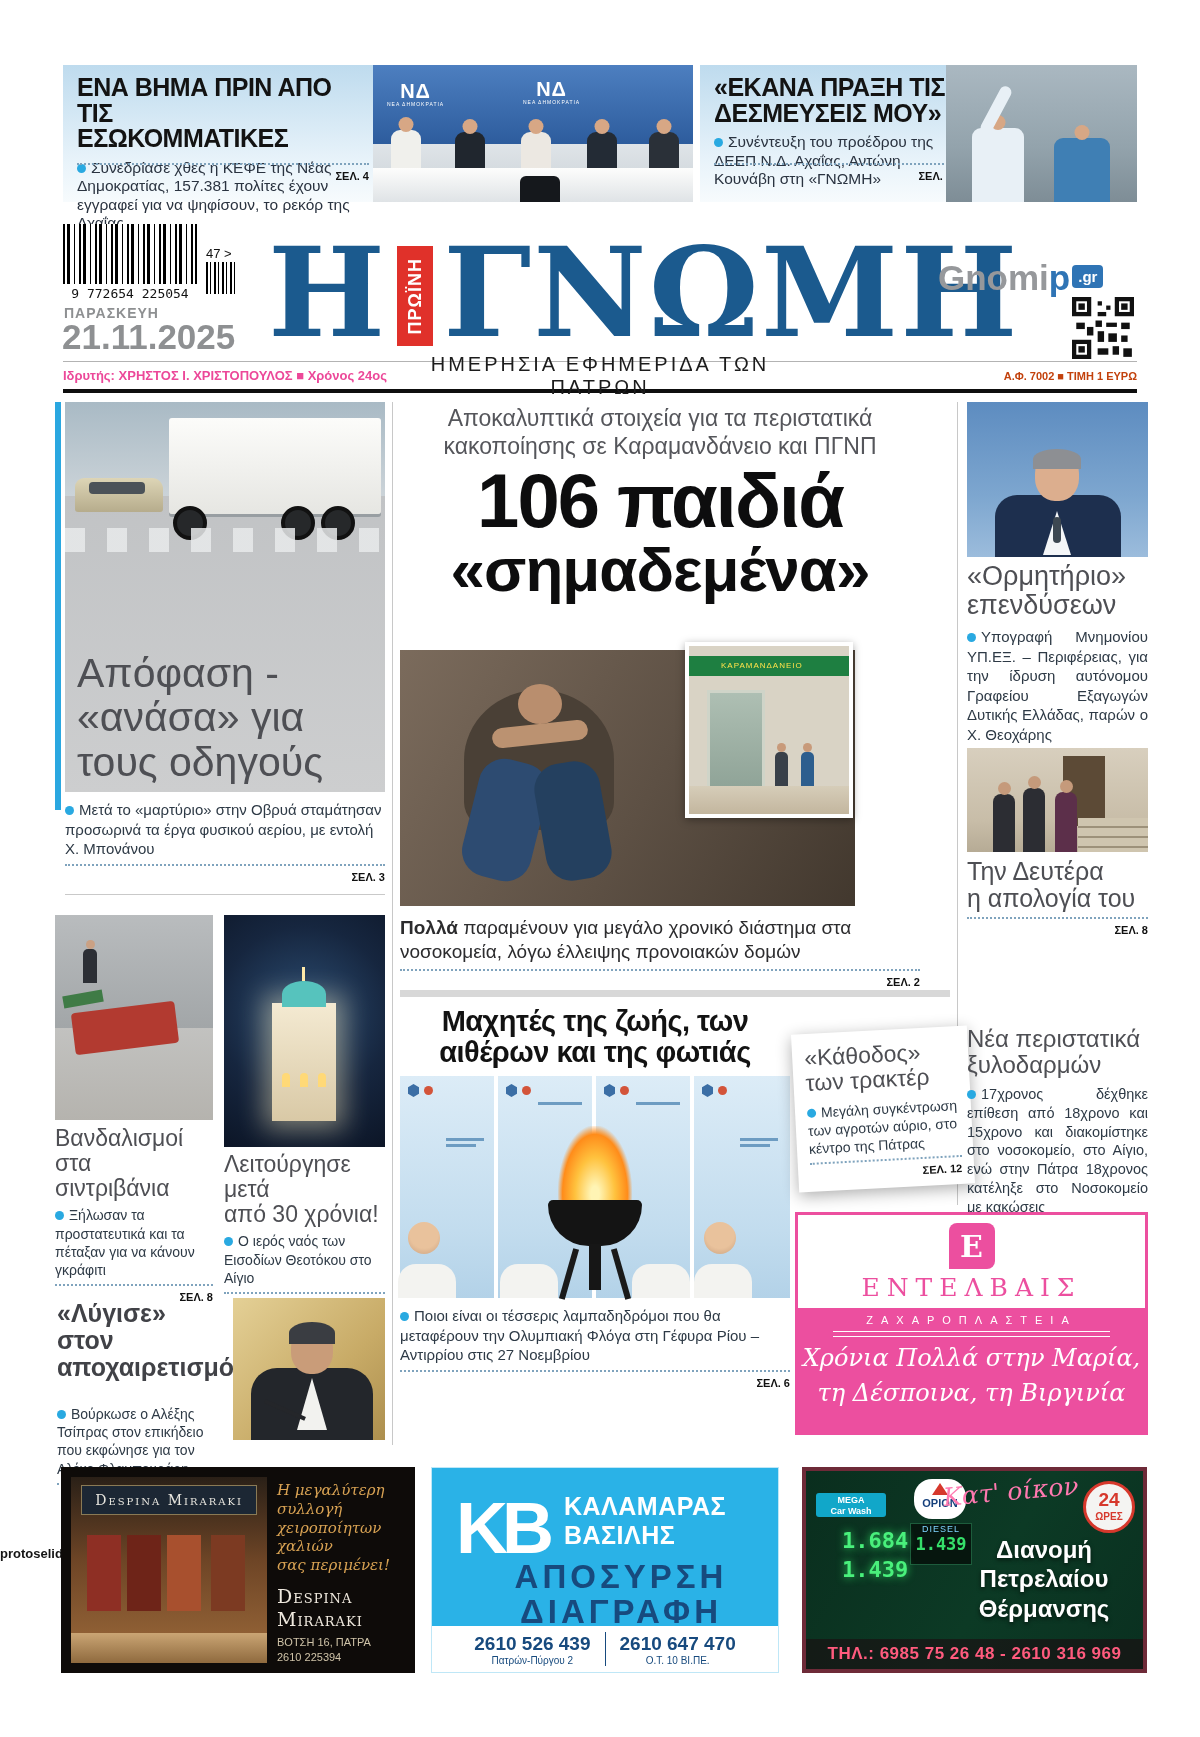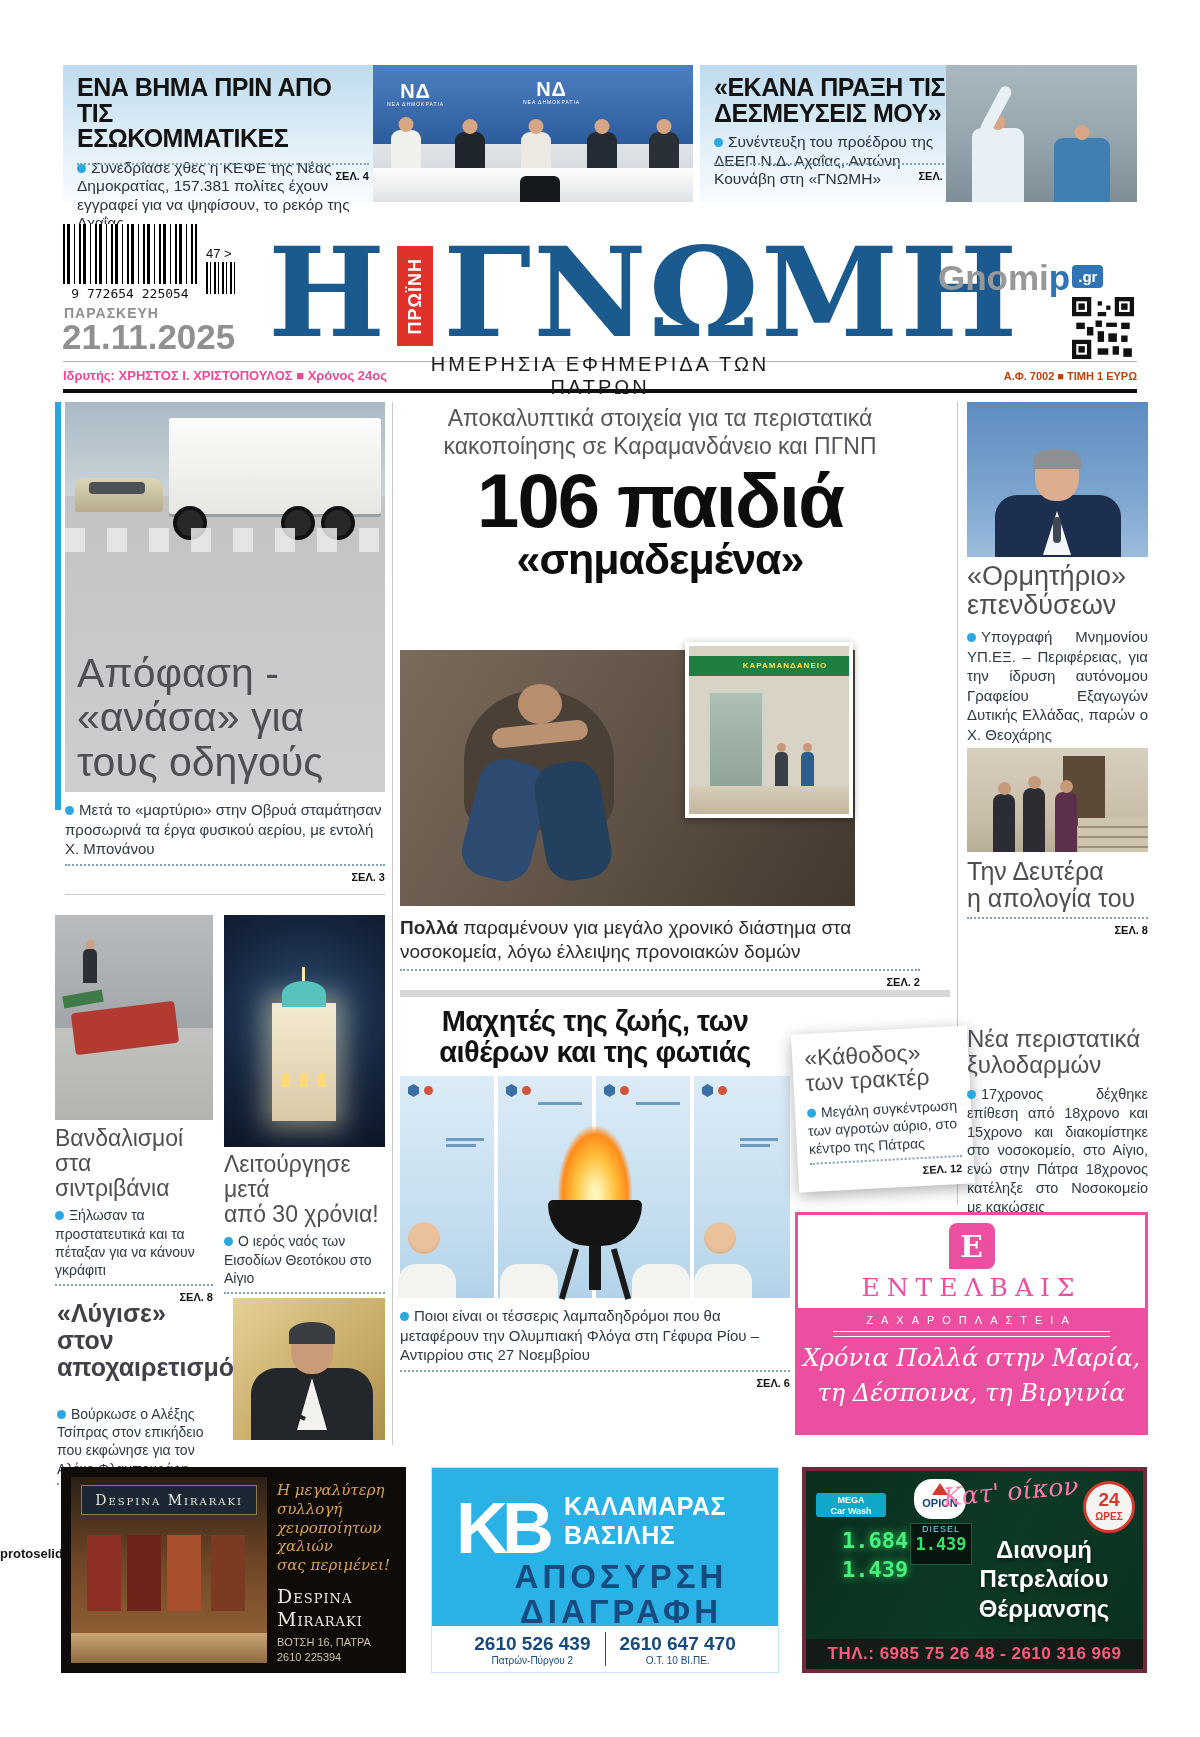--- a/index.html
+++ b/index.html
@@ -94,30 +94,30 @@
      background:linear-gradient(135deg,#e4d096 0%,#c8ab67 60%,#ad8f4e 100%);}
   .ts-torso{position:absolute;left:18px;bottom:-6px;width:122px;height:78px;background:#23262b;border-radius:26px 26px 0 0;}
   .ts-shirt{position:absolute;left:64px;bottom:10px;width:30px;height:52px;background:#f2f2ef;clip-path:polygon(50% 0,100% 100%,0 100%);}
   .ts-head{position:absolute;left:58px;bottom:66px;width:42px;height:48px;background:#c99c79;border-radius:45%;}
   .ts-hair{position:absolute;left:56px;bottom:96px;width:46px;height:22px;background:#3a3d42;border-radius:50% 50% 0 0;}
   .ts-mic{position:absolute;left:30px;bottom:28px;width:44px;height:4px;background:#24262a;transform:rotate(24deg);}
   
   #kicker{left:400px;top:404px;width:520px;text-align:center;font-size:23px;color:#55565b;line-height:1.22;}
   #mainhead{left:400px;top:464px;width:520px;text-align:center;color:#0d0d0e;font-weight:800;}
   .mh1{font-size:76px;line-height:0.98;letter-spacing:-2px;display:block;}
-  .mh2{font-size:43px;line-height:1.02;letter-spacing:-1px;display:block;}
+  .mh2{font-size:62px;line-height:1.02;letter-spacing:-1px;display:block;}
   #main-photo{left:400px;top:650px;width:455px;height:256px;background:linear-gradient(120deg,#7b6b5c 0%,#5d5044 55%,#42382e 100%);}
   .md-hood{position:absolute;left:64px;top:40px;width:150px;height:140px;background:#4a4036;border-radius:50% 50% 20% 20%;}
   .md-head{position:absolute;left:118px;top:34px;width:44px;height:40px;background:#b98e6e;border-radius:50%;}
   .md-arm{position:absolute;left:92px;top:74px;width:96px;height:20px;background:#bb9271;border-radius:10px;transform:rotate(-6deg);}
   .md-knee1{position:absolute;left:70px;top:110px;width:70px;height:120px;background:#2d4b71;border-radius:26px;transform:rotate(14deg);}
   .md-knee2{position:absolute;left:140px;top:112px;width:66px;height:118px;background:#24405f;border-radius:26px;transform:rotate(-10deg);}
   #main-inset{position:absolute;right:2px;top:-8px;width:160px;height:168px;background:#d9d3c5;border:4px solid #fff;box-shadow:0 2px 8px rgba(0,0,0,.35);}
   .hi-sign{position:absolute;left:0;right:0;top:10px;height:20px;background:#1e7f41;color:#ffe24a;
-     font-size:8px;font-weight:bold;letter-spacing:1px;text-align:center;line-height:20px;padding-left:32px;}
+     font-size:8px;font-weight:normal;letter-spacing:1px;text-align:left;line-height:20px;padding-left:32px;}
   .hi-door{position:absolute;left:18px;top:44px;width:52px;height:96px;background:linear-gradient(#aebfb3,#8fa397);border:3px solid #cfd4c8;}
   .hi-fig{position:absolute;width:13px;height:36px;background:#394049;border-radius:5px 5px 0 0;}
   .hi-fig::after{content:"";position:absolute;top:-9px;left:2px;width:9px;height:9px;border-radius:50%;background:#c89a7a;}
   .hi-floor{position:absolute;left:0;right:0;bottom:0;height:28px;background:linear-gradient(#d6cdb9,#c3b69e);}
   #main-cap{left:400px;top:916px;width:520px;}
   #main-cap .cap{font-size:19px;color:#2c2c2e;line-height:1.25;margin:0;}
   #main-cap .lead{font-weight:800;}
   #gray-bar{left:400px;top:990px;width:550px;height:7px;background:#d8d8d8;}
   #flame-head{left:400px;top:1006px;width:390px;text-align:center;font-size:29px;font-weight:800;color:#121212;line-height:1.06;letter-spacing:-0.5px;}
   #flame-collage{left:400px;top:1076px;width:390px;height:222px;background:#fff;}
@@ -167,21 +167,21 @@
      border-radius:8px 8px 8px 0;color:#fff;font-family:"DejaVu Serif",serif;font-size:30px;font-weight:bold;
      display:flex;align-items:center;justify-content:center;}
   .ev-name{position:absolute;left:0;right:0;top:58px;text-align:center;color:#ec4f9f;
      font-family:"DejaVu Serif","Liberation Serif",serif;font-size:25px;letter-spacing:7px;}
   .ev-pink{position:absolute;left:0;right:0;bottom:0;height:124px;background:#ec4f9f;color:#fff;text-align:center;}
   .ev-cat{margin-top:6px;font-size:11px;letter-spacing:8px;}
   .ev-rule{width:80%;margin:5px auto 4px;height:4px;border-top:1px solid #fff;border-bottom:1px solid #fff;}
   .ev-greet{font-family:"DejaVu Serif","Liberation Serif",serif;font-style:italic;font-size:24px;line-height:1.45;}
   
   #watermark{left:0;top:1546px;font-size:13px;font-weight:800;color:#141414;}
-  #ad-miraraki{left:61px;top:1467px;width:345px;height:206px;background:#0e0b09;overflow:hidden;}
+  #ad-miraraki{left:61px;top:1467px;width:345px;height:206px;background:#0e0b09;overflow:hidden;padding-left:9px;}
   .mr-photo{position:absolute;left:10px;top:10px;width:196px;height:186px;background:linear-gradient(180deg,#2a2017 0%,#6e4526 45%,#9c6a3a 100%);}
   .mr-sign{position:absolute;left:10px;top:8px;right:10px;height:28px;background:#1c2734;border:1px solid #8a7a55;
      color:#e8e6df;font-family:"DejaVu Serif",serif;font-variant:small-caps;font-size:14px;letter-spacing:2px;
      display:flex;align-items:center;justify-content:center;}
   .mr-rug{position:absolute;width:34px;height:76px;top:58px;}
   .mr-floor{position:absolute;left:0;right:0;bottom:0;height:30px;background:linear-gradient(#caa574,#8f6a3e);}
   .mr-text{position:absolute;left:216px;top:14px;width:122px;color:#d8a253;
      font-family:"DejaVu Serif","Liberation Serif",serif;font-style:italic;font-size:15px;line-height:1.25;}
   .mr-brand{position:absolute;left:216px;top:118px;width:122px;color:#efe9de;font-family:"DejaVu Serif",serif;
      font-variant:small-caps;font-size:19px;line-height:1.2;letter-spacing:1px;}

